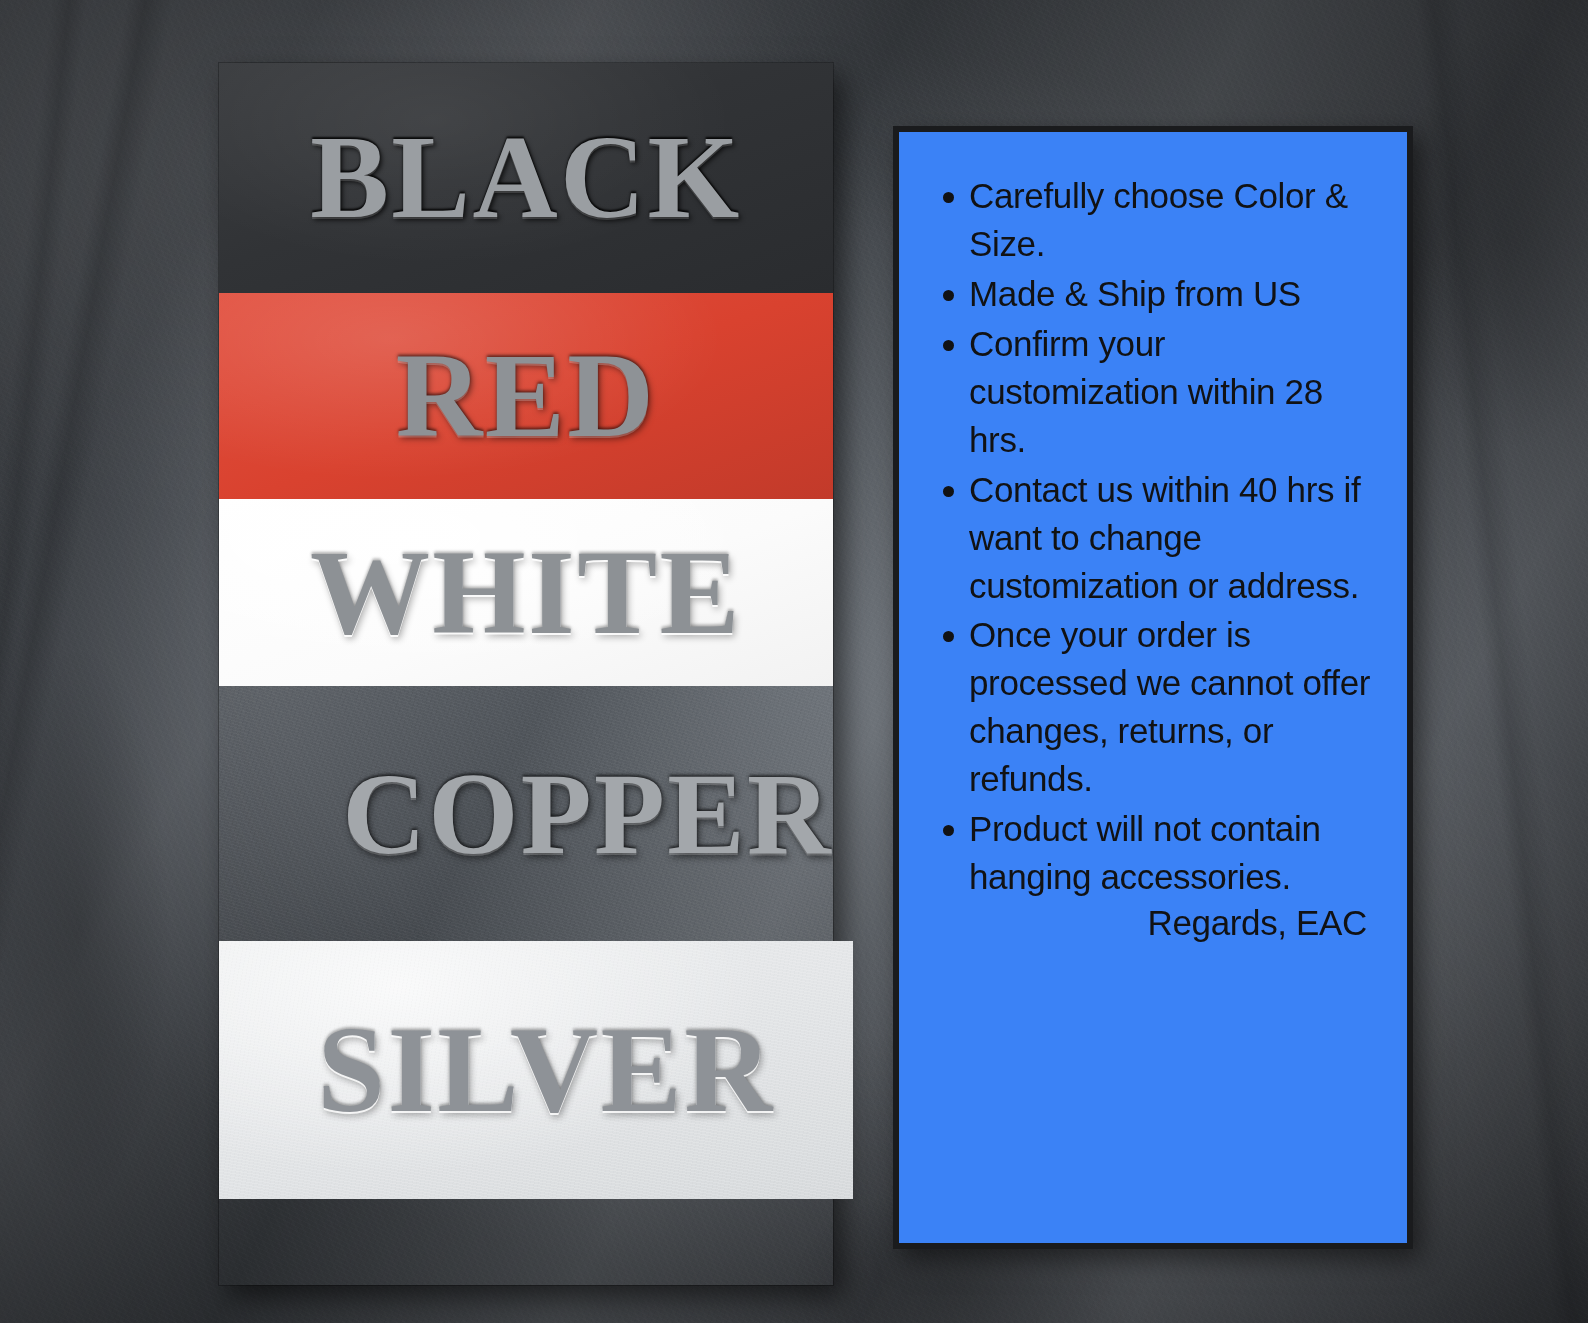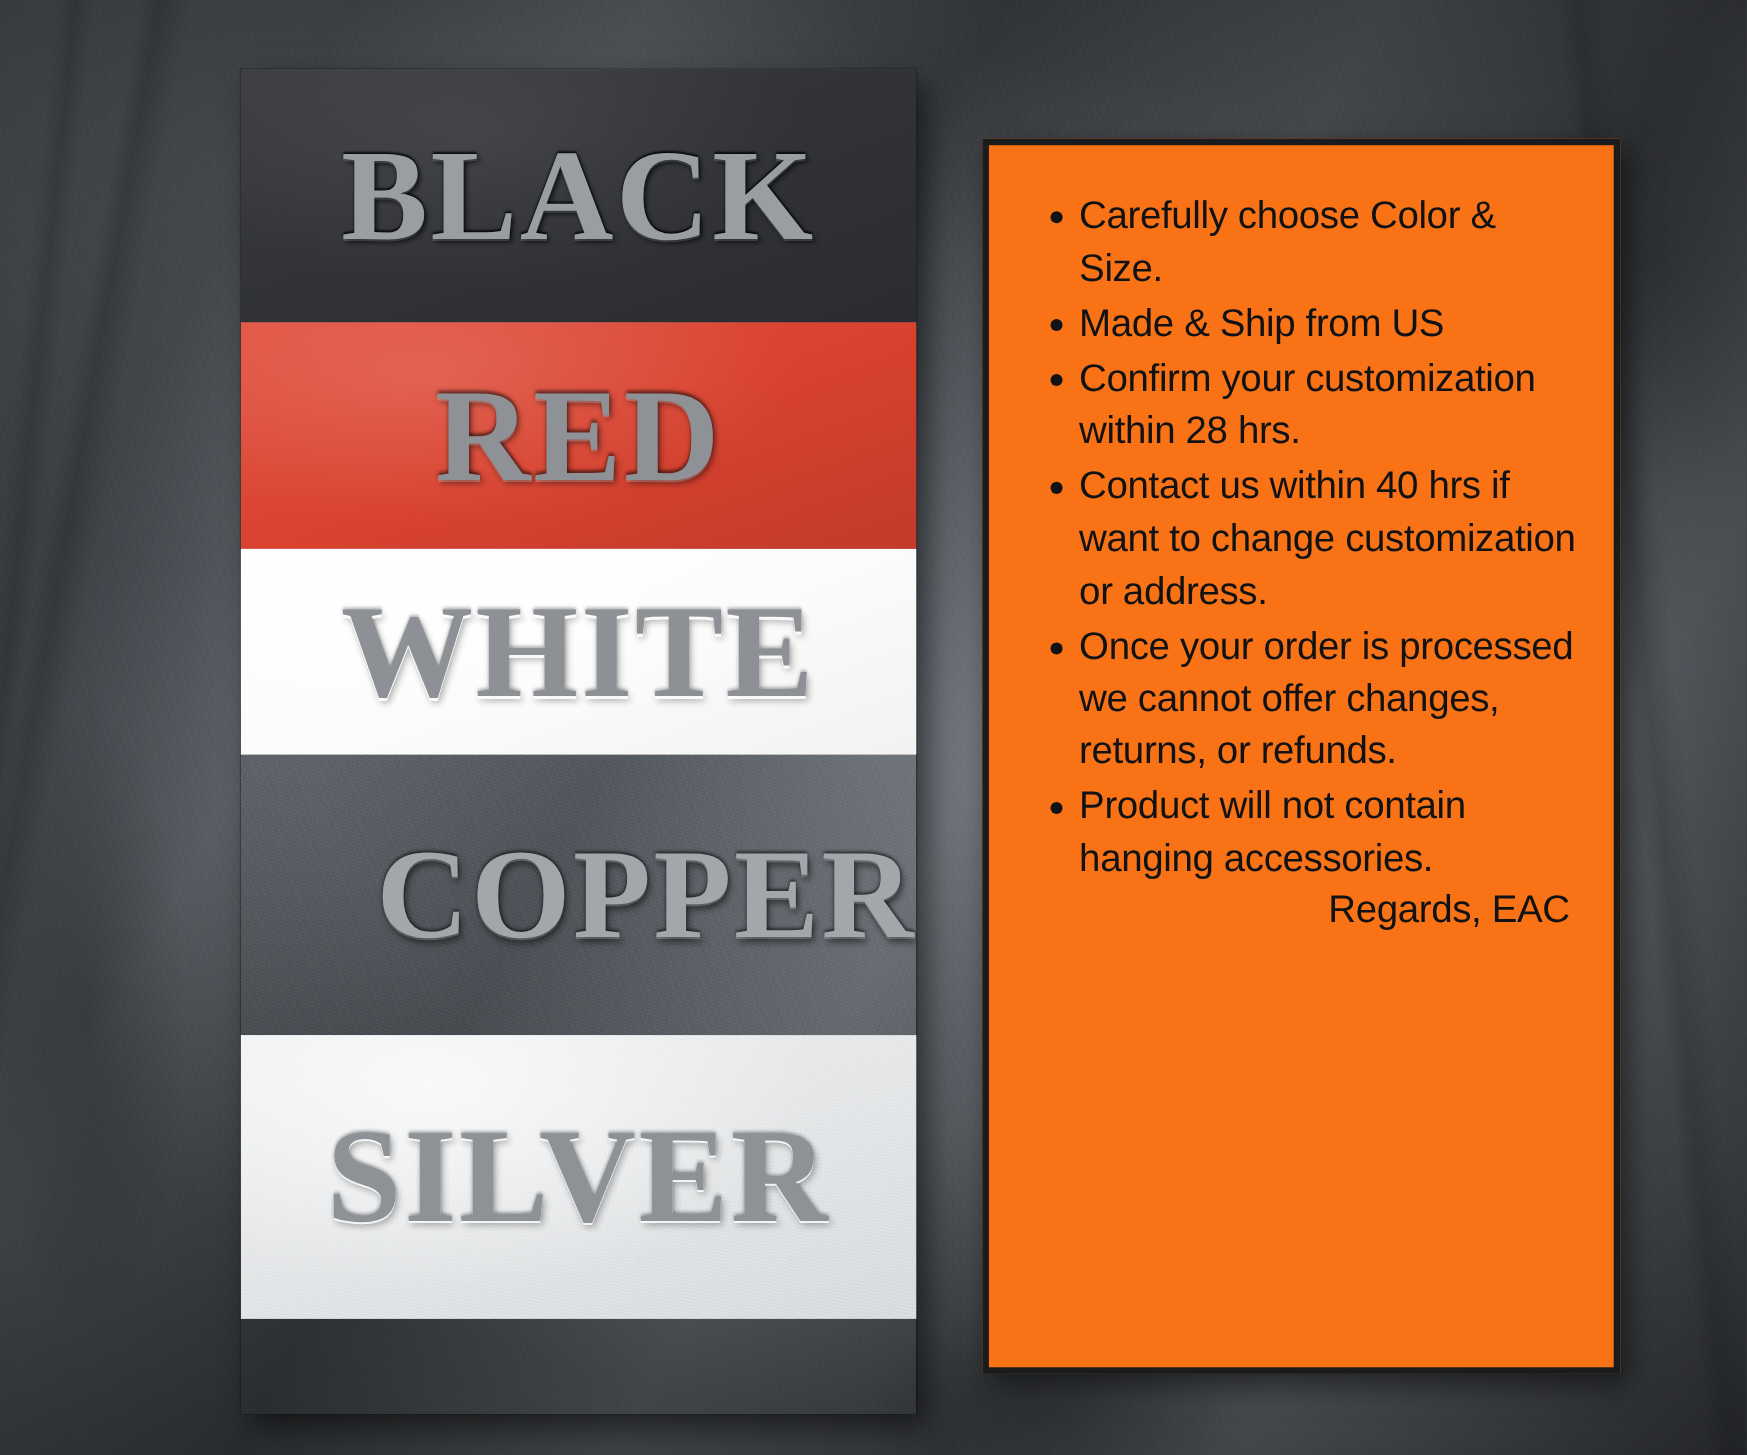--- a/index.html
+++ b/index.html
@@ -156,20 +156,21 @@
       2px 4px 7px rgba(0,0,0,0.55);
   }
 
   
   .sw-silver {
     height: 258px;
     background:
       radial-gradient(ellipse 80% 100% at 28% 18%, rgba(255,255,255,0.75), rgba(255,255,255,0) 72%),
       linear-gradient(165deg, #eceeef 0%, #e4e6e8 45%, #d7dadc 100%);
     position: relative;
+    padding-left: 20px;
   }
   .sw-silver::after {
     content: "";
     position: absolute;
     inset: 0;
     opacity: 0.3;
     background-image:
       repeating-linear-gradient(10deg, rgba(255,255,255,0.5) 0px, rgba(255,255,255,0.5) 1px, rgba(0,0,0,0) 1px, rgba(0,0,0,0) 3px),
       repeating-linear-gradient(100deg, rgba(0,0,0,0.045) 0px, rgba(0,0,0,0.045) 1px, rgba(0,0,0,0) 1px, rgba(0,0,0,0) 4px);
     pointer-events: none;
@@ -183,27 +184,27 @@
       0 2px 0 rgba(255,255,255,0.85),
       0 -2px 3px rgba(0,0,0,0.3),
       2px 4px 7px rgba(0,0,0,0.32);
   }
 
   
   .notes-card {
     position: absolute;
     left: 893px;
     top: 126px;
-    width: 580px;
+    width: 520px;
     height: 1123px;
-    background: #f97316;
+    background: #3b82f6;
     border: 6px solid #1a1b1d;
     box-sizing: border-box;
     box-shadow: 8px 10px 24px rgba(0,0,0,0.5);
-    padding: 40px 26px 20px 48px;
+    padding: 40px 26px 20px 36px;
   }
   .notes-list {
     margin: 0;
     padding: 0 0 0 34px;
     list-style: none;
   }
   .notes-list li {
     position: relative;
     font-size: 35px;
     line-height: 1.37;

